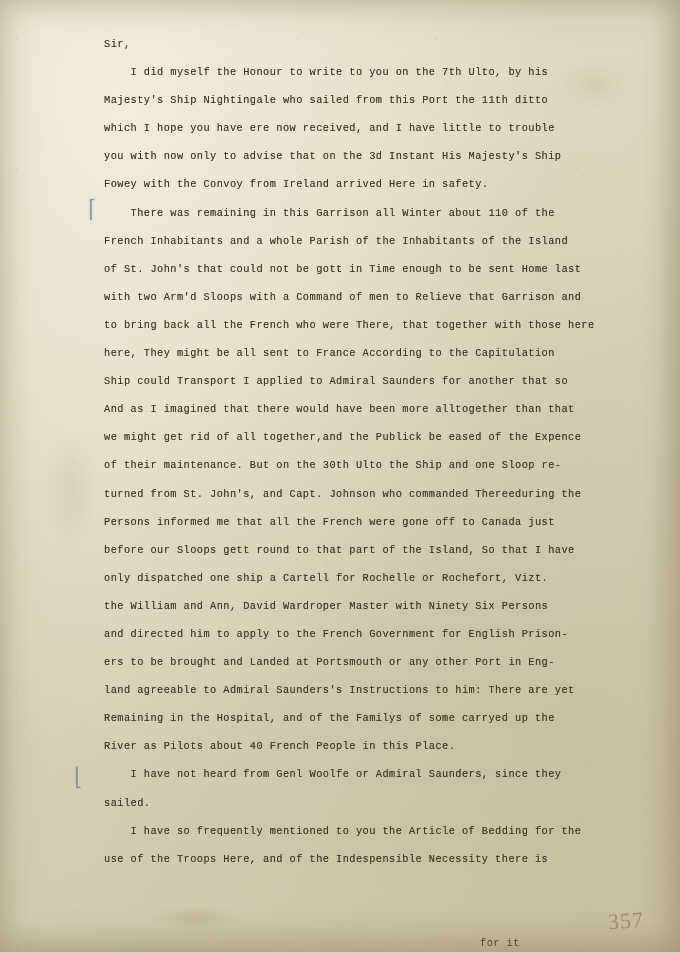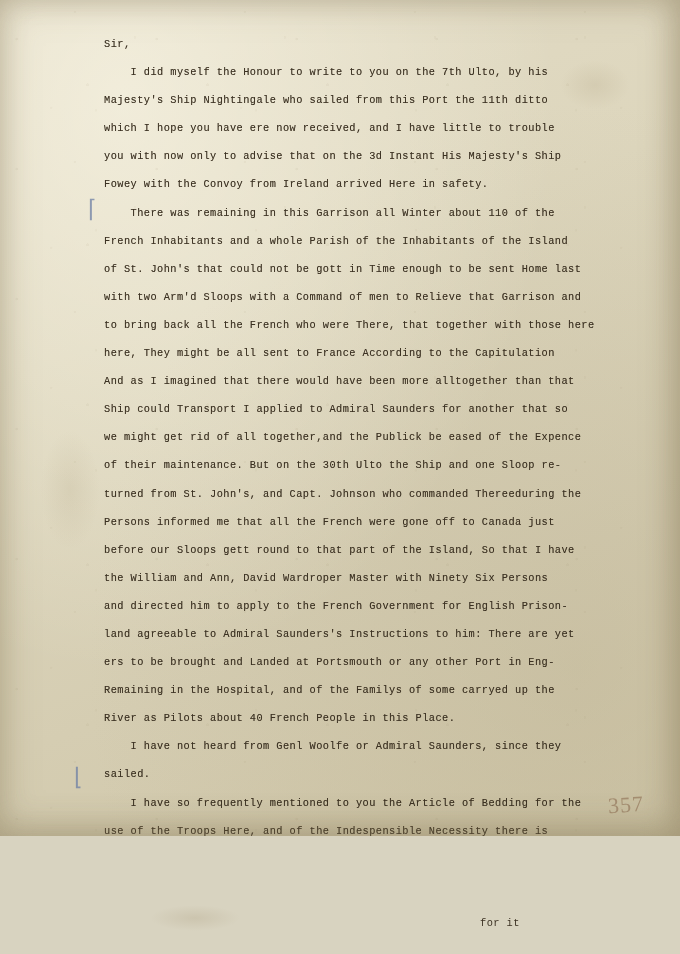--- a/index.html
+++ b/index.html
@@ -9,21 +9,21 @@
   body {
     width: 680px;
     height: 954px;
     background: #d8d3c0;
     font-family: "Liberation Mono", "DejaVu Sans Mono", monospace;
     overflow: hidden;
   }
   #page {
     position: relative;
     width: 680px;
-    height: 836px;
+    height: 952px;
     background:
       radial-gradient(ellipse at 18% 12%, rgba(255,252,238,0.55) 0%, rgba(255,252,238,0) 55%),
       radial-gradient(ellipse at 85% 80%, rgba(183,172,140,0.35) 0%, rgba(183,172,140,0) 60%),
       linear-gradient(160deg, #e3dcc6 0%, #ddd6bd 35%, #d5cdb2 70%, #cfc6a8 100%);
     box-sizing: border-box;
   }
   
   #grain {
     position: absolute;
     inset: 0;
@@ -80,21 +80,21 @@
     font-family: "Liberation Serif", serif;
     font-size: 22px;
     color: #9a7f63;
     opacity: 0.75;
     transform: rotate(-4deg);
     letter-spacing: 1px;
   }
   #sign-off {
     position: absolute;
     left: 480px;
-    top: 917px;
+    top: 937px;
     font-size: 10.3px;
     letter-spacing: 0.45px;
     color: #3b3122;
     white-space: pre;
   }
   .smudge {
     position: absolute;
     border-radius: 50%;
     pointer-events: none;
   }
@@ -122,31 +122,32 @@
     <div class="line">which I hope you have ere now received, and I have little to trouble</div>
     <div class="line">you with now only to advise that on the 3d Instant His Majesty's Ship</div>
     <div class="line">Fowey with the Convoy from Ireland arrived Here in safety.</div>
 
     <div class="line">    There was remaining in this Garrison all Winter about 110 of the</div>
     <div class="line">French Inhabitants and a whole Parish of the Inhabitants of the Island</div>
     <div class="line">of St. John's that could not be gott in Time enough to be sent Home last</div>
     <div class="line">with two Arm'd Sloops with a Command of men to Relieve that Garrison and</div>
     <div class="line">to bring back all the French who were There, that together with those here</div>
     <div class="line">here, They might be all sent to France According to the Capitulation</div>
+    <div class="line">Ship could Transport I applied to Admiral Saunders for another that so</div>
     <div class="line">And as I imagined that there would have been more alltogether than that</div>
-    <div class="line">Ship could Transport I applied to Admiral Saunders for another that so</div>
     <div class="line">we might get rid of all together,and the Publick be eased of the Expence</div>
     <div class="line">of their maintenance. But on the 30th Ulto the Ship and one Sloop re-</div>
     <div class="line">turned from St. John's, and Capt. Johnson who commanded Thereeduring the</div>
     <div class="line">Persons informed me that all the French were gone off to Canada just</div>
     <div class="line">before our Sloops gett round to that part of the Island, So that I have</div>
+    <div class="line">only dispatched one ship a Cartell for Rochelle or Rochefort, Vizt.</div>
     <div class="line">the William and Ann, David Wardroper Master with Ninety Six Persons</div>
     <div class="line">and directed him to apply to the French Government for English Prison-</div>
+    <div class="line">ers to be brought and Landed at Portsmouth or any other Port in Eng-</div>
     <div class="line">land agreeable to Admiral Saunders's Instructions to him: There are yet</div>
-    <div class="line">ers to be brought and Landed at Portsmouth or any other Port in Eng-</div>
     <div class="line">Remaining in the Hospital, and of the Familys of some carryed up the</div>
     <div class="line">River as Pilots about 40 French People in this Place.</div>
 
     <div class="line">    I have not heard from Genl Woolfe or Admiral Saunders, since they</div>
     <div class="line">sailed.</div>
 
     <div class="line">    I have so frequently mentioned to you the Article of Bedding for the</div>
     <div class="line">use of the Troops Here, and of the Indespensible Necessity there is</div>
 
   </div>

